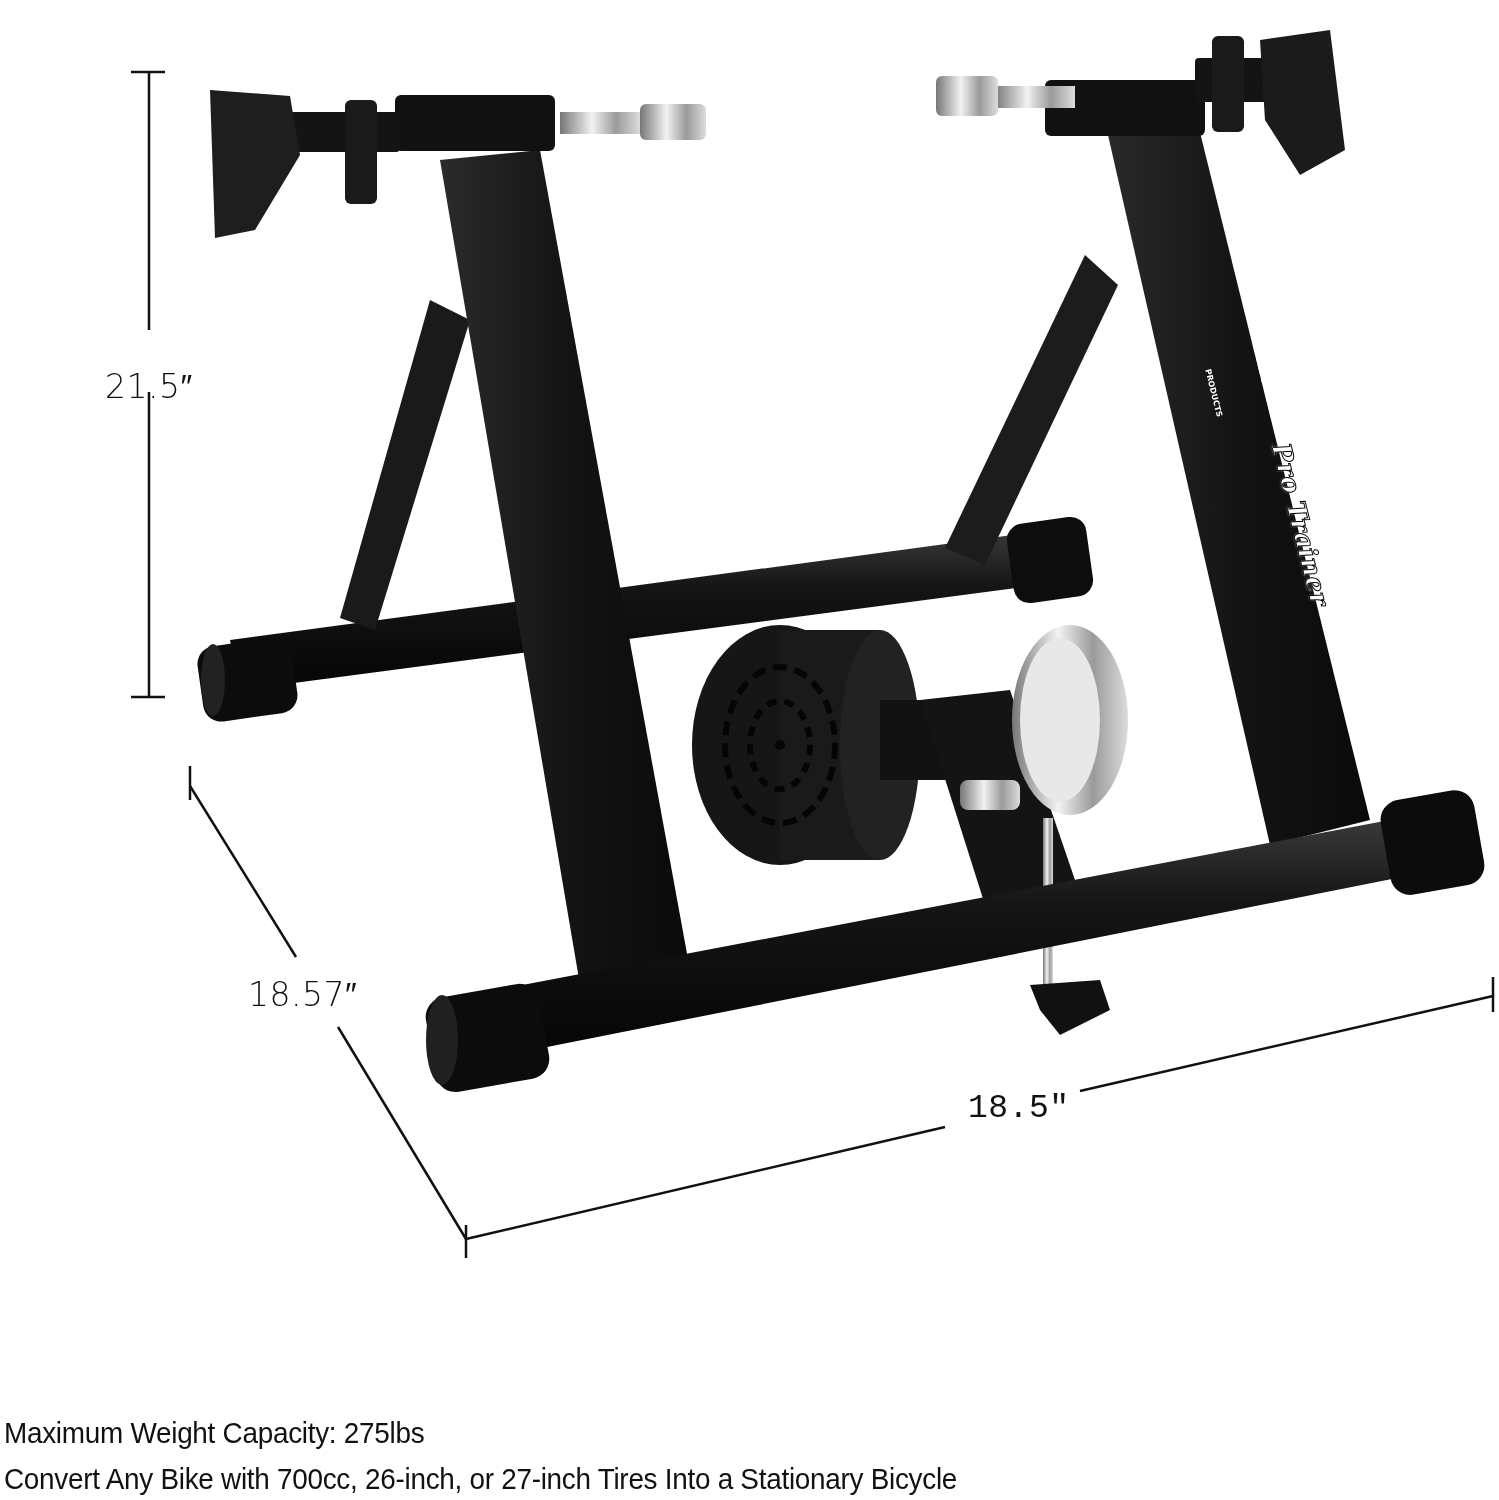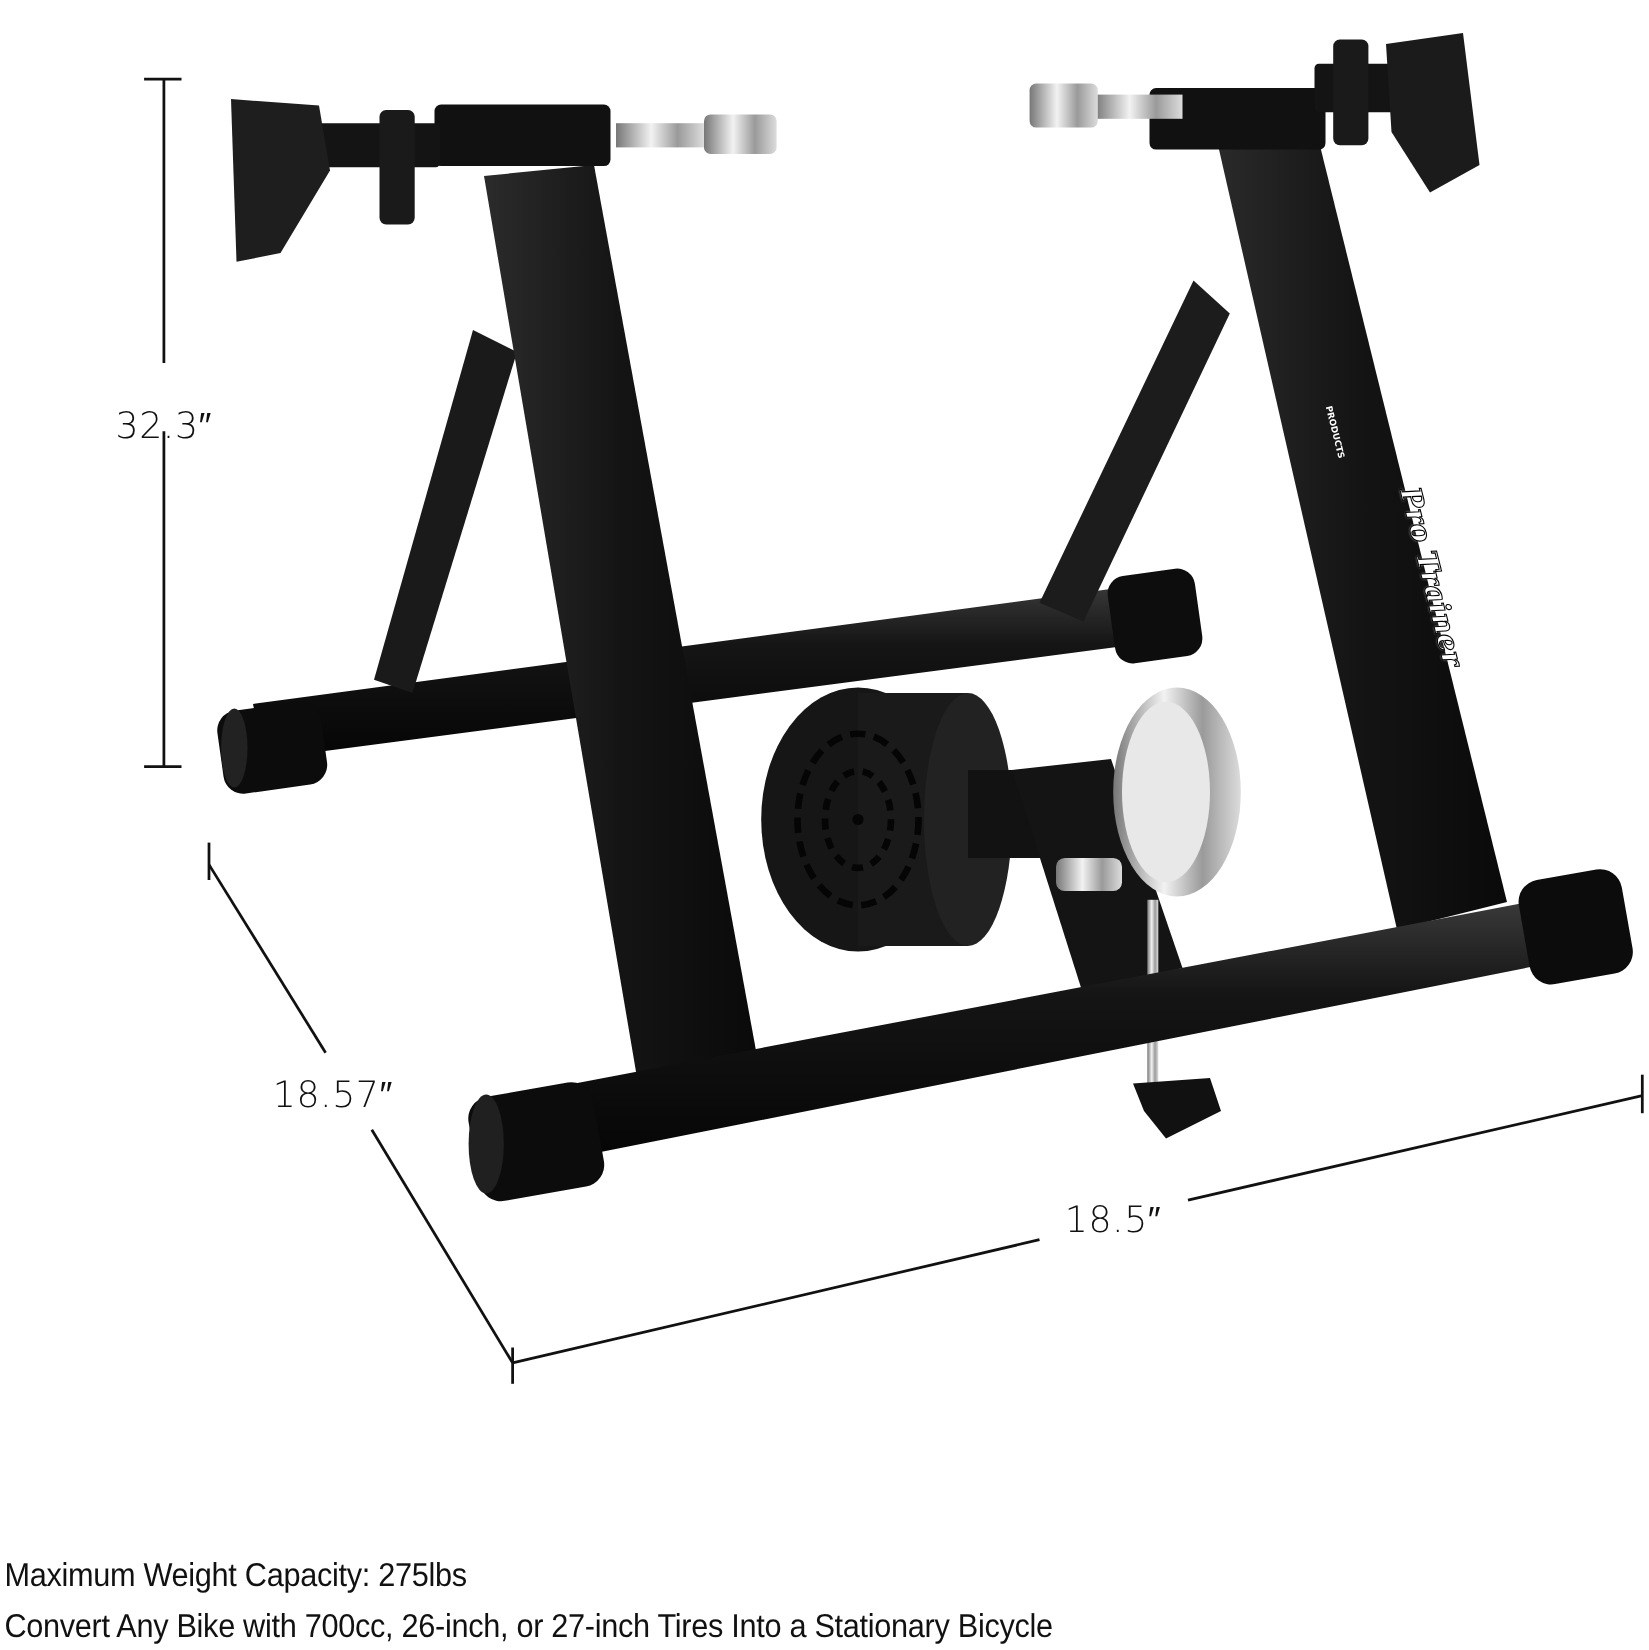--- a/index.html
+++ b/index.html
@@ -124,18 +124,18 @@
 <div class="brand" style="left:1268px; top:340px; transform: rotate(76deg); font-family:'DejaVu Serif', serif; font-weight:bold; font-size:17px;">
   <span>Bike Lane</span>
 </div>
 <div class="brand" style="left:1212px; top:368px; transform: rotate(76deg); font-family:'DejaVu Sans', sans-serif; font-weight:bold; font-size:8px;">
   <span>PRODUCTS</span>
 </div>
 <div class="brand" style="left:1295px; top:440px; transform: rotate(76deg); font-family:'DejaVu Serif', serif; font-style:italic; font-weight:bold; font-size:26px; -webkit-text-stroke:1px #000; text-shadow:0 0 2px #fff;">
   <span>Pro Trainer</span>
 </div>
 
-<div class="dim-label" style="left:105px; top:370px;">32.3″</div>
+<div class="dim-label" style="left:105px; top:370px;">21.5″</div>
 <div class="dim-label" style="left:248px; top:978px;">18.57″</div>
-<div class="dim-label" style="left:968px; top:1092px;">18.5″</div>
+<div class="dim-label" style="left:968px; top:1092px;font-family:Liberation Mono, monospace;">18.5″</div>
 
 <div class="caption" style="top:1418px;">Maximum Weight Capacity: 275lbs</div>
 <div class="caption" style="top:1464px;">Convert Any Bike with 700cc, 26-inch, or 27-inch Tires Into a Stationary Bicycle</div>
 
 </body></html>

